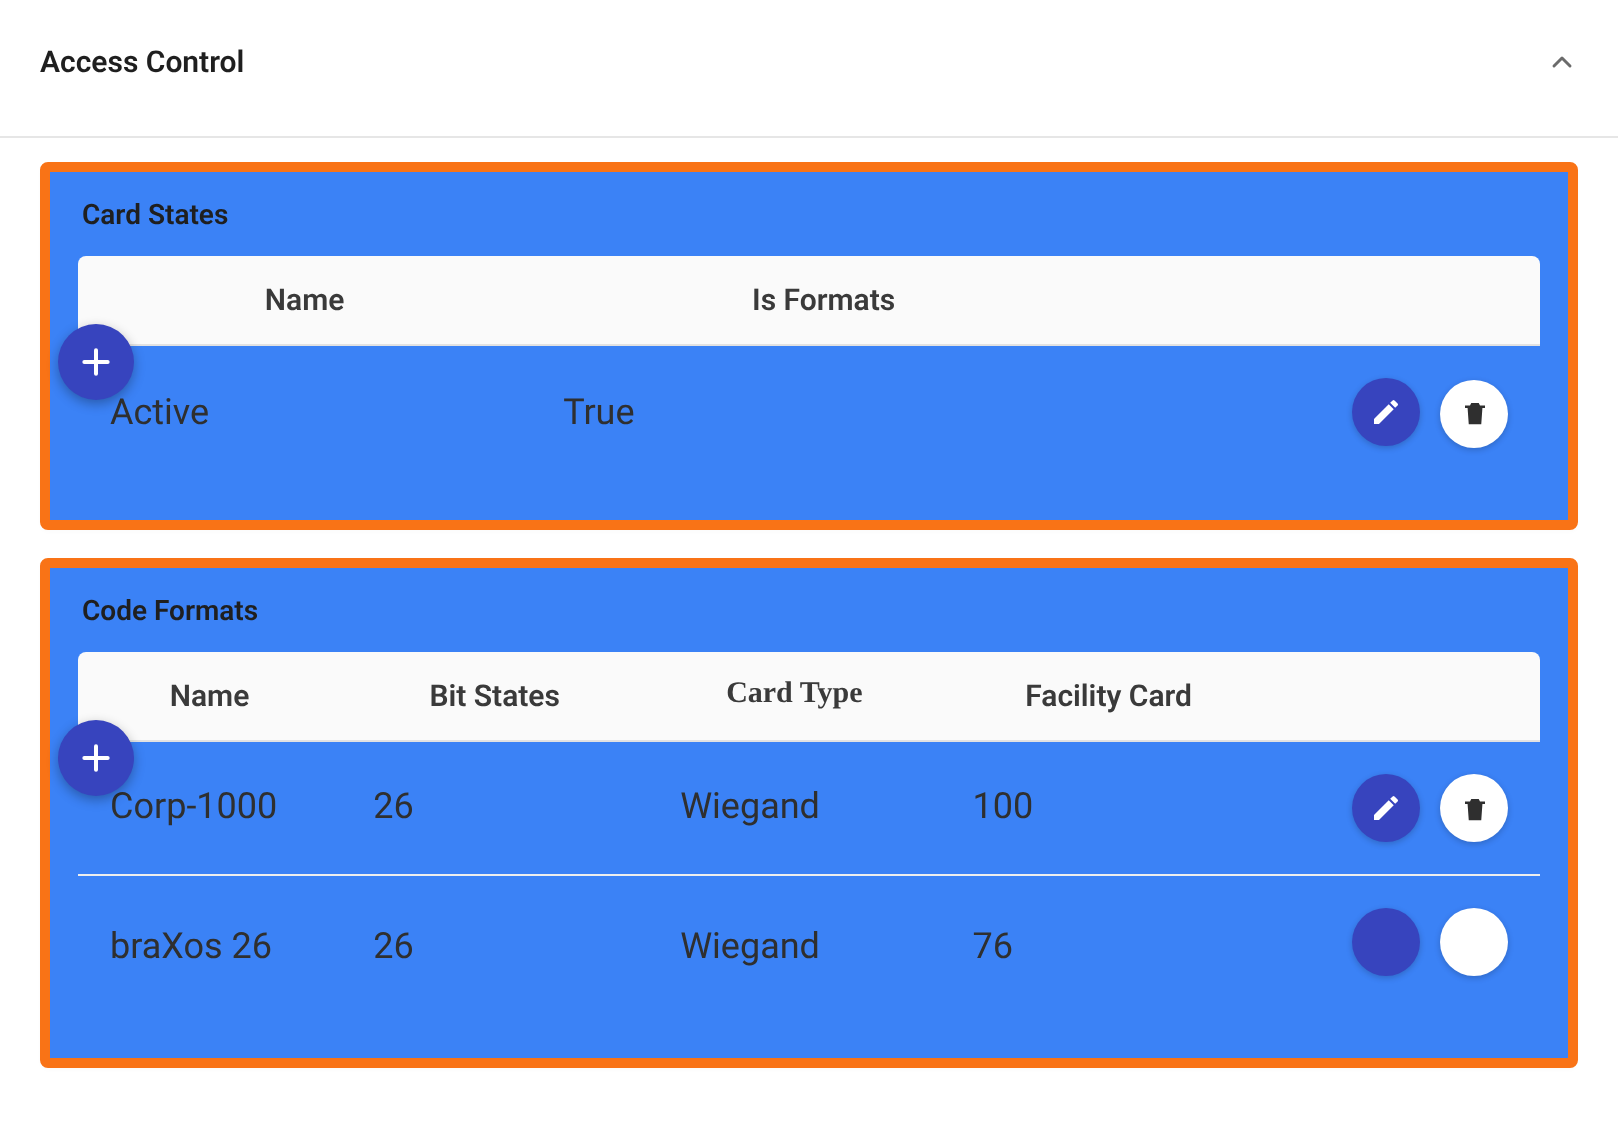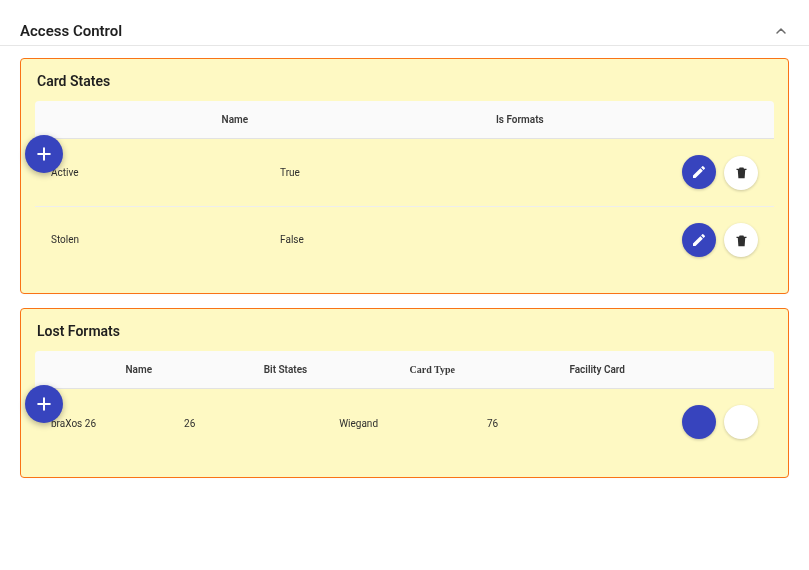--- a/index.html
+++ b/index.html
@@ -1,28 +1,28 @@
 <!DOCTYPE html>
 <html><head>
   <meta charset="utf-8">
   <style>
     * { margin: 0; padding: 0; box-sizing: border-box; }
     body { font-family: -apple-system, BlinkMacSystemFont, "Segoe UI", Roboto, Helvetica, Arial, sans-serif; background: #fff; color: #1f1f1f; width: 809px; }
-    .header { display: flex; align-items: center; justify-content: space-between; padding: 22px 20px 5px 20px; border-bottom: 1px solid #e6e6e6; }
+    .header { display: flex; align-items: center; justify-content: space-between; padding: 22px 20px 28px 20px; border-bottom: 1px solid #e6e6e6; }
     .header-title { font-size: 15px; font-weight: 600; color: #1f1f1f; }
     .chevron { color: #6b6b6b; display: flex; align-items: center; }
     .content { padding: 12px 20px 20px 20px; display: flex; flex-direction: column; gap: 14px; }
-    .panel { background: #fef9c3; border: 1px solid #f97316; border-radius: 4px; padding: 14px 14px 20px 14px; position: relative; box-shadow: 0 1px 2px rgba(0,0,0,0.02); }
+    .panel { background: #3b82f6; border: 5px solid #f97316; border-radius: 4px; padding: 14px 14px 20px 14px; position: relative; box-shadow: 0 1px 2px rgba(0,0,0,0.02); }
     .panel-title { font-size: 14px; font-weight: 600; color: #1f1f1f; margin-bottom: 12px; padding-left: 2px; }
     .table-wrap { position: relative; }
     .table { width: 100%; border-collapse: collapse; }
-    .table thead th { text-align: right; font-size: 10px; font-weight: 600; color: #3a3a3a; padding: 13px 16px 13px 16px; border-bottom: 1px solid #e2e2e2; background: #fafafa; }
+    .table thead th { text-align: center; font-size: 15px; font-weight: 600; color: #3a3a3a; padding: 13px 16px 13px 16px; border-bottom: 1px solid #e2e2e2; background: #fafafa; }
     .table thead th:first-child { border-top-left-radius: 4px; }
     .table thead th:last-child { border-top-right-radius: 4px; }
-    .table tbody td { font-size: 10px; color: #2f2f2f; padding: 16px 16px; border-bottom: 1px solid #eee; vertical-align: middle; }
+    .table tbody td { font-size: 18px; color: #2f2f2f; padding: 16px 16px; border-bottom: 1px solid #eee; vertical-align: middle; }
     .table tbody tr:last-child td { border-bottom: none; }
     .actions { text-align: right; white-space: nowrap; }
     .icon-btn { width: 34px; height: 34px; border-radius: 50%; border: none; display: inline-flex; align-items: center; justify-content: center; cursor: pointer; margin-left: 6px; box-shadow: 0 1px 3px rgba(0,0,0,0.2); }
     .icon-btn.edit { background: #3744be; color: #fff; }
     .icon-btn.delete { background: #ffffff; color: #2f2f2f; }
     .fab { position: absolute; left: -10px; top: 34px; width: 38px; height: 38px; border-radius: 50%; background: #3744be; color: #fff; border: none; display: flex; align-items: center; justify-content: center; cursor: pointer; box-shadow: 0 2px 6px rgba(0,0,0,0.3); z-index: 5; }
     svg { display: block; }
   </style>
 </head>
 <body>
@@ -71,47 +71,27 @@
                 </button>
               <button class="icon-btn delete">
                   <span>
                     <svg width="15" height="15" viewBox="0 0 24 24" fill="#2f2f2f">
                       <path d="M6 7h12l-1 14H7L6 7zm3-3h6l1 2h4v2H4V6h4l1-2z"></path>
                     </svg>
                   </span>
                 </button>
             </td>
           </tr>
-          <tr>
-            <td>Stolen</td>
-            <td>False</td>
-            <td class="actions">
-              <button class="icon-btn edit">
-                  <span>
-                    <svg width="16" height="16" viewBox="0 0 24 24" fill="#ffffff">
-                      <path d="M3 17.25V21h3.75l11.06-11.06-3.75-3.75L3 17.25zM20.71 7.04a1 1 0 0 0 0-1.41l-2.34-2.34a1 1 0 0 0-1.41 0l-1.83 1.83 3.75 3.75 1.83-1.83z"></path>
-                    </svg>
-                  </span>
-                </button>
-              <button class="icon-btn delete">
-                  <span>
-                    <svg width="15" height="15" viewBox="0 0 24 24" fill="#2f2f2f">
-                      <path d="M6 7h12l-1 14H7L6 7zm3-3h6l1 2h4v2H4V6h4l1-2z"></path>
-                    </svg>
-                  </span>
-                </button>
-            </td>
-          </tr>
         </tbody>
       </table>
     </div>
   </div>
 
   <div class="panel">
-    <div class="panel-title">Lost Formats</div>
+    <div class="panel-title">Code Formats</div>
     <div class="table-wrap">
       <button class="fab">
         <span>
           <svg width="20" height="20" viewBox="0 0 24 24" fill="none" stroke="#ffffff" stroke-width="2.4" stroke-linecap="round">
               <line x1="12" y1="5" x2="12" y2="19"></line>
               <line x1="5" y1="12" x2="19" y2="12"></line>
             </svg>
         </span>
       </button>
       <table class="table">
@@ -119,20 +99,42 @@
           <tr>
             <th style="width:18%;">Name</th>
             <th style="width:21%;">Bit States</th>
             <th style="width:20%;font-family:Liberation Serif, serif;">Card Type</th>
             <th style="width:23%;">Facility Card</th>
             <th></th>
           </tr>
         </thead>
         <tbody>
           <tr>
+            <td>Corp-1000</td>
+            <td>26</td>
+            <td>Wiegand</td>
+            <td>100</td>
+            <td class="actions">
+              <button class="icon-btn edit">
+                  <span>
+                    <svg width="16" height="16" viewBox="0 0 24 24" fill="#ffffff">
+                      <path d="M3 17.25V21h3.75l11.06-11.06-3.75-3.75L3 17.25zM20.71 7.04a1 1 0 0 0 0-1.41l-2.34-2.34a1 1 0 0 0-1.41 0l-1.83 1.83 3.75 3.75 1.83-1.83z"></path>
+                    </svg>
+                  </span>
+                </button>
+              <button class="icon-btn delete">
+                  <span>
+                    <svg width="15" height="15" viewBox="0 0 24 24" fill="#2f2f2f">
+                      <path d="M6 7h12l-1 14H7L6 7zm3-3h6l1 2h4v2H4V6h4l1-2z"></path>
+                    </svg>
+                  </span>
+                </button>
+            </td>
+          </tr>
+          <tr>
             <td>braXos 26</td>
             <td>26</td>
             <td>Wiegand</td>
             <td>76</td>
             <td class="actions">
               <button class="icon-btn edit"></button>
               <button class="icon-btn delete"></button>
             </td>
           </tr>
         </tbody>

